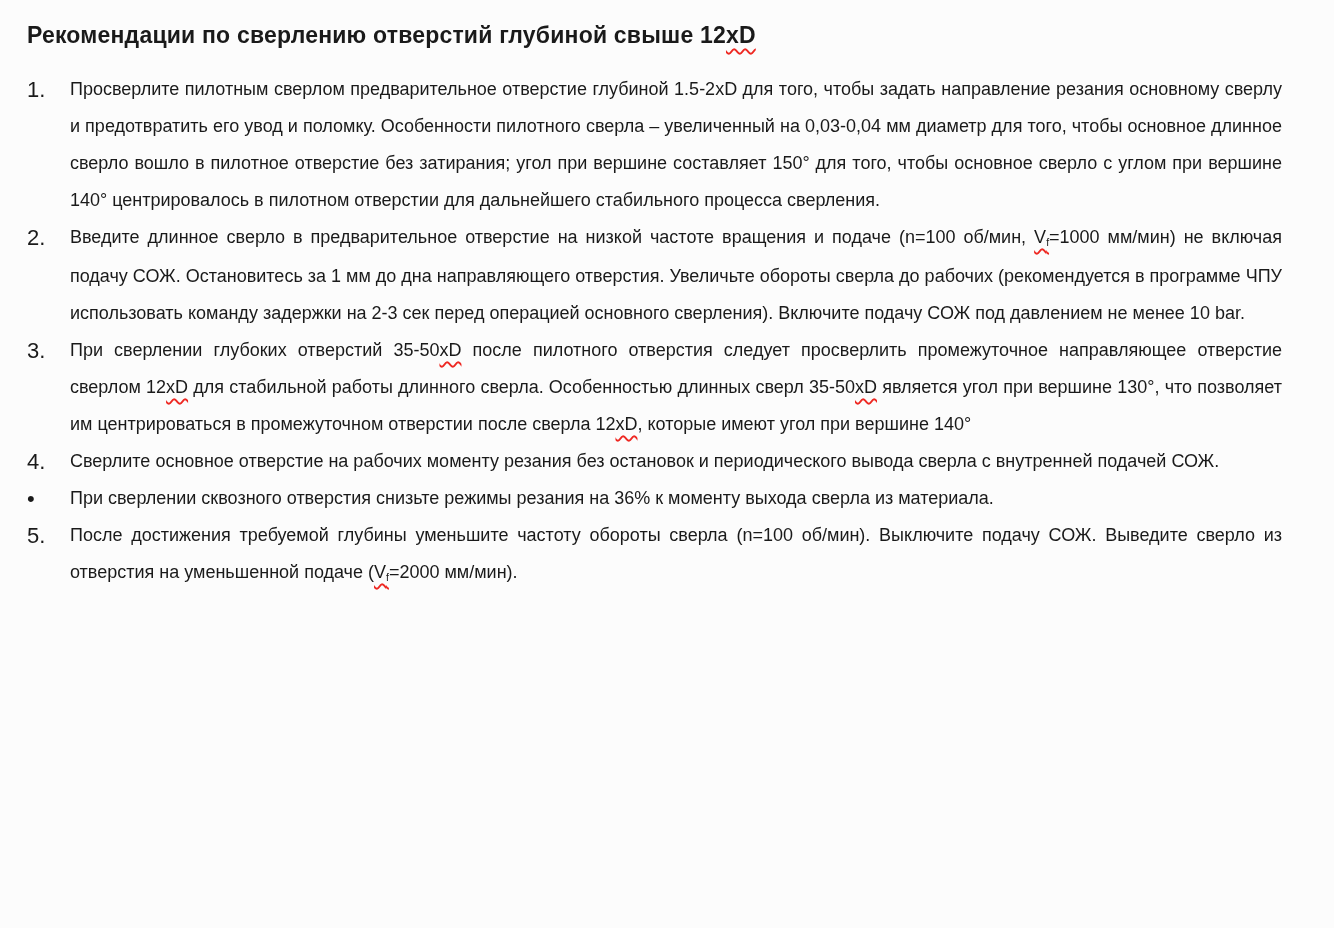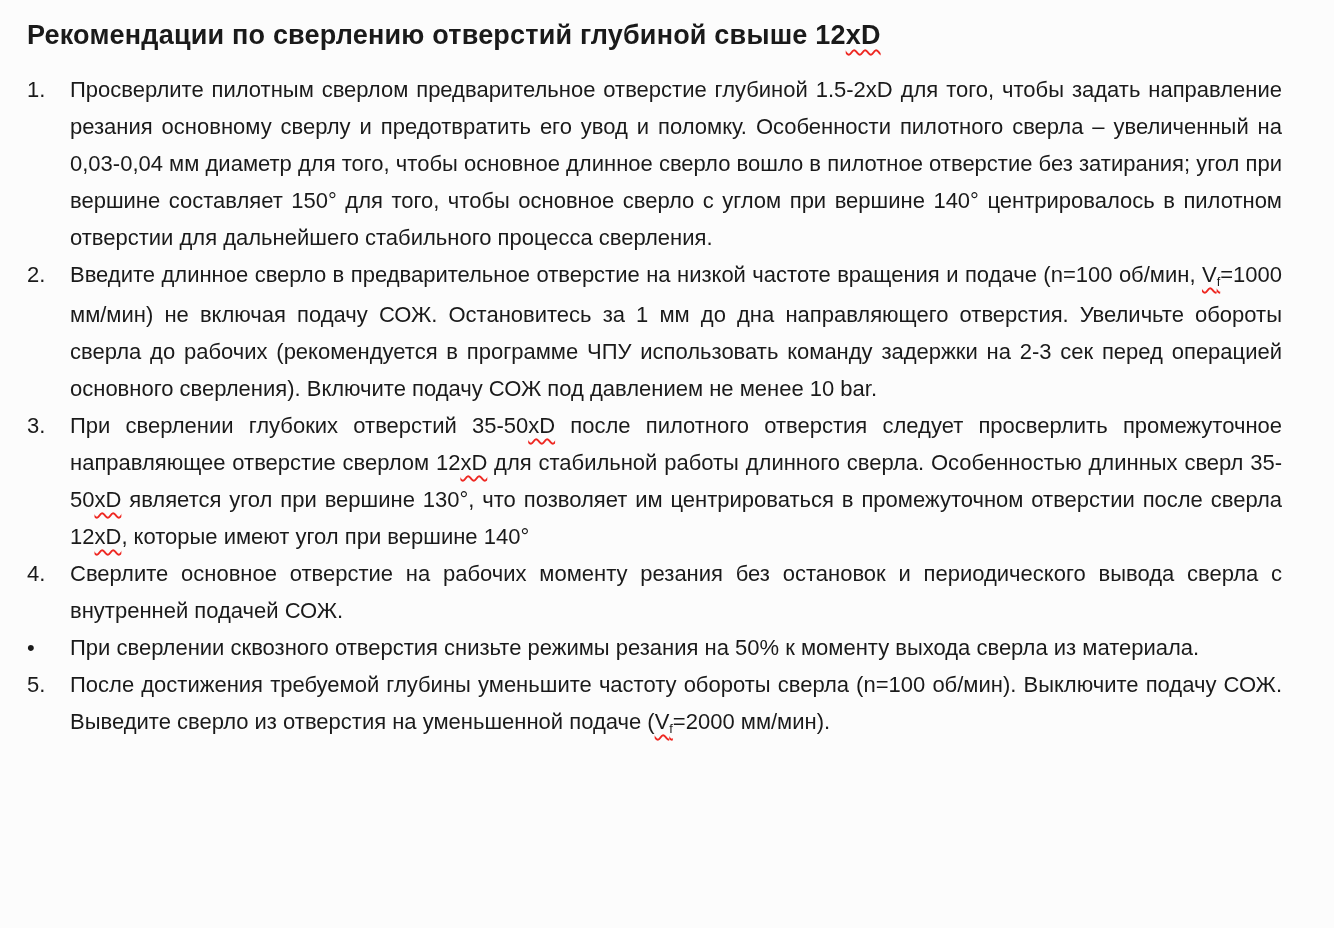--- a/index.html
+++ b/index.html
@@ -18,41 +18,41 @@
     background: var(--bg-color);
     color: var(--text-color);
     font-family: "Liberation Sans", "DejaVu Sans", sans-serif;
     overflow: hidden;
   }
   .page {
     padding: 12px 52px 0 27px;
     width: 1334px;
   }
   .doc-title {
-    font-size: 27px;
+    font-size: 23px;
     font-weight: bold;
     margin: 8px 0 21px 0;
     line-height: 30px;
     letter-spacing: 0.2px;
   }
   .doc-list {
     width: 100%;
   }
   .doc-item {
     display: flex;
     align-items: flex-start;
   }
   .doc-item .marker {
     flex: 0 0 43px;
     font-size: 22px;
     line-height: 37px;
   }
   .doc-item .para {
     flex: 1 1 auto;
-    font-size: 22px;
+    font-size: 18px;
     line-height: 37px;
     text-align: justify;
     text-justify: inter-word;
   }
   .sq {
     text-decoration-line: underline;
     text-decoration-style: wavy;
     text-decoration-color: var(--sq-color);
     text-decoration-thickness: 2px;
     text-underline-offset: 5px;
@@ -82,20 +82,20 @@
       <div class="doc-item">
         <div class="marker">3.</div>
         <div class="para"><span>При сверлении глубоких отверстий 35-50</span><span class="sq">xD</span><span> после пилотного отверстия следует просверлить промежуточное направляющее отверстие сверлом 12</span><span class="sq">xD</span><span> для стабильной работы длинного сверла. Особенностью длинных сверл 35-50</span><span class="sq">xD</span><span> является угол при вершине 130°, что позволяет им центрироваться в промежуточном отверстии после сверла 12</span><span class="sq">xD</span><span>, которые имеют угол при вершине 140°</span></div>
       </div>
       <div class="doc-item">
         <div class="marker">4.</div>
         <div class="para"><span>Сверлите основное отверстие на рабочих моменту резания без остановок и периодического вывода сверла с внутренней подачей СОЖ.</span></div>
       </div>
       <div class="doc-item">
         <div class="marker">•</div>
-        <div class="para"><span>При сверлении сквозного отверстия снизьте режимы резания на 50% к моменту выхода сверла из материала.</span></div>
+        <div class="para"><span>При сверлении сквозного отверстия снизьте режимы резания на 36% к моменту выхода сверла из материала.</span></div>
       </div>
       <div class="doc-item">
         <div class="marker">5.</div>
         <div class="para"><span>После достижения требуемой глубины уменьшите частоту обороты сверла (n=100 об/мин). Выключите подачу СОЖ. Выведите сверло из отверстия на уменьшенной подаче (</span><span class="sq">V<span class="subscript">f</span></span><span>=2000 мм/мин).</span></div>
       </div>
     </div>
 </div>
 
 </body></html>

